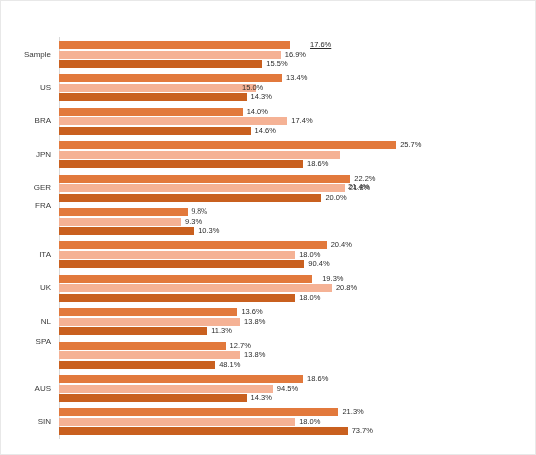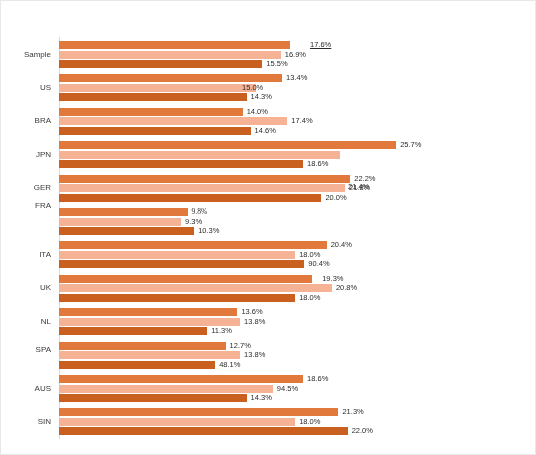--- a/index.html
+++ b/index.html
@@ -134,21 +134,21 @@
   <div id="cat-axis">
       <div class="cat-label" style="top: 12.5px;">Sample</div>
       <div class="cat-label" style="top: 45.9px;">US</div>
       <div class="cat-label" style="top: 79.3px;">BRA</div>
       <div class="cat-label" style="top: 112.7px;">JPN</div>
       <div class="cat-label" style="top: 146.1px;">GER</div>
       <div class="cat-label" style="top: 164px;">FRA</div>
       <div class="cat-label" style="top: 212.9px;">ITA</div>
       <div class="cat-label" style="top: 246.3px;">UK</div>
       <div class="cat-label" style="top: 279.7px;">NL</div>
-      <div class="cat-label" style="top: 308px;">SPA</div>
+      <div class="cat-label" style="top: 300px;">SPA</div>
       <div class="cat-label" style="top: 346.5px;">AUS</div>
       <div class="cat-label" style="top: 379.9px;">SIN</div>
     </div>
 
   <div id="plot-area">
     <div id="axis-line"></div>
   <div class="bar-row" style="top: 4px;">
         <div class="bar s0" title="Sample Q3 2022: 17.6%" style="width: 230.912px; background: rgb(226, 121, 60);"></div>
         <div class="bar-label" style="left: 251px; text-decoration: underline;">17.6%</div>
       </div>
@@ -283,18 +283,18 @@
       <div class="bar-row" style="top: 371.4px;">
         <div class="bar s0" title="SIN Q3 2022: 21.3%" style="width: 279.456px; background: rgb(226, 121, 60);"></div>
         <div class="bar-label" style="left: 283.456px;">21.3%</div>
       </div>
       <div class="bar-row" style="top: 380.9px;">
         <div class="bar s1" title="SIN Q2 2022: 18.0%" style="width: 236.16px; background: rgb(245, 178, 149);"></div>
         <div class="bar-label" style="left: 240.16px;">18.0%</div>
       </div>
       <div class="bar-row" style="top: 390.4px;">
         <div class="bar s2" title="SIN Q1 2022: 22.0%" style="width: 288.64px; background: rgb(201, 96, 31);"></div>
-        <div class="bar-label" style="left: 292.64px;">22.0%</div>
+        <div class="bar-label" style="left: 292.64px;">73.7%</div>
       </div>
     </div>
 
 
 </div>
 
 </body></html>

